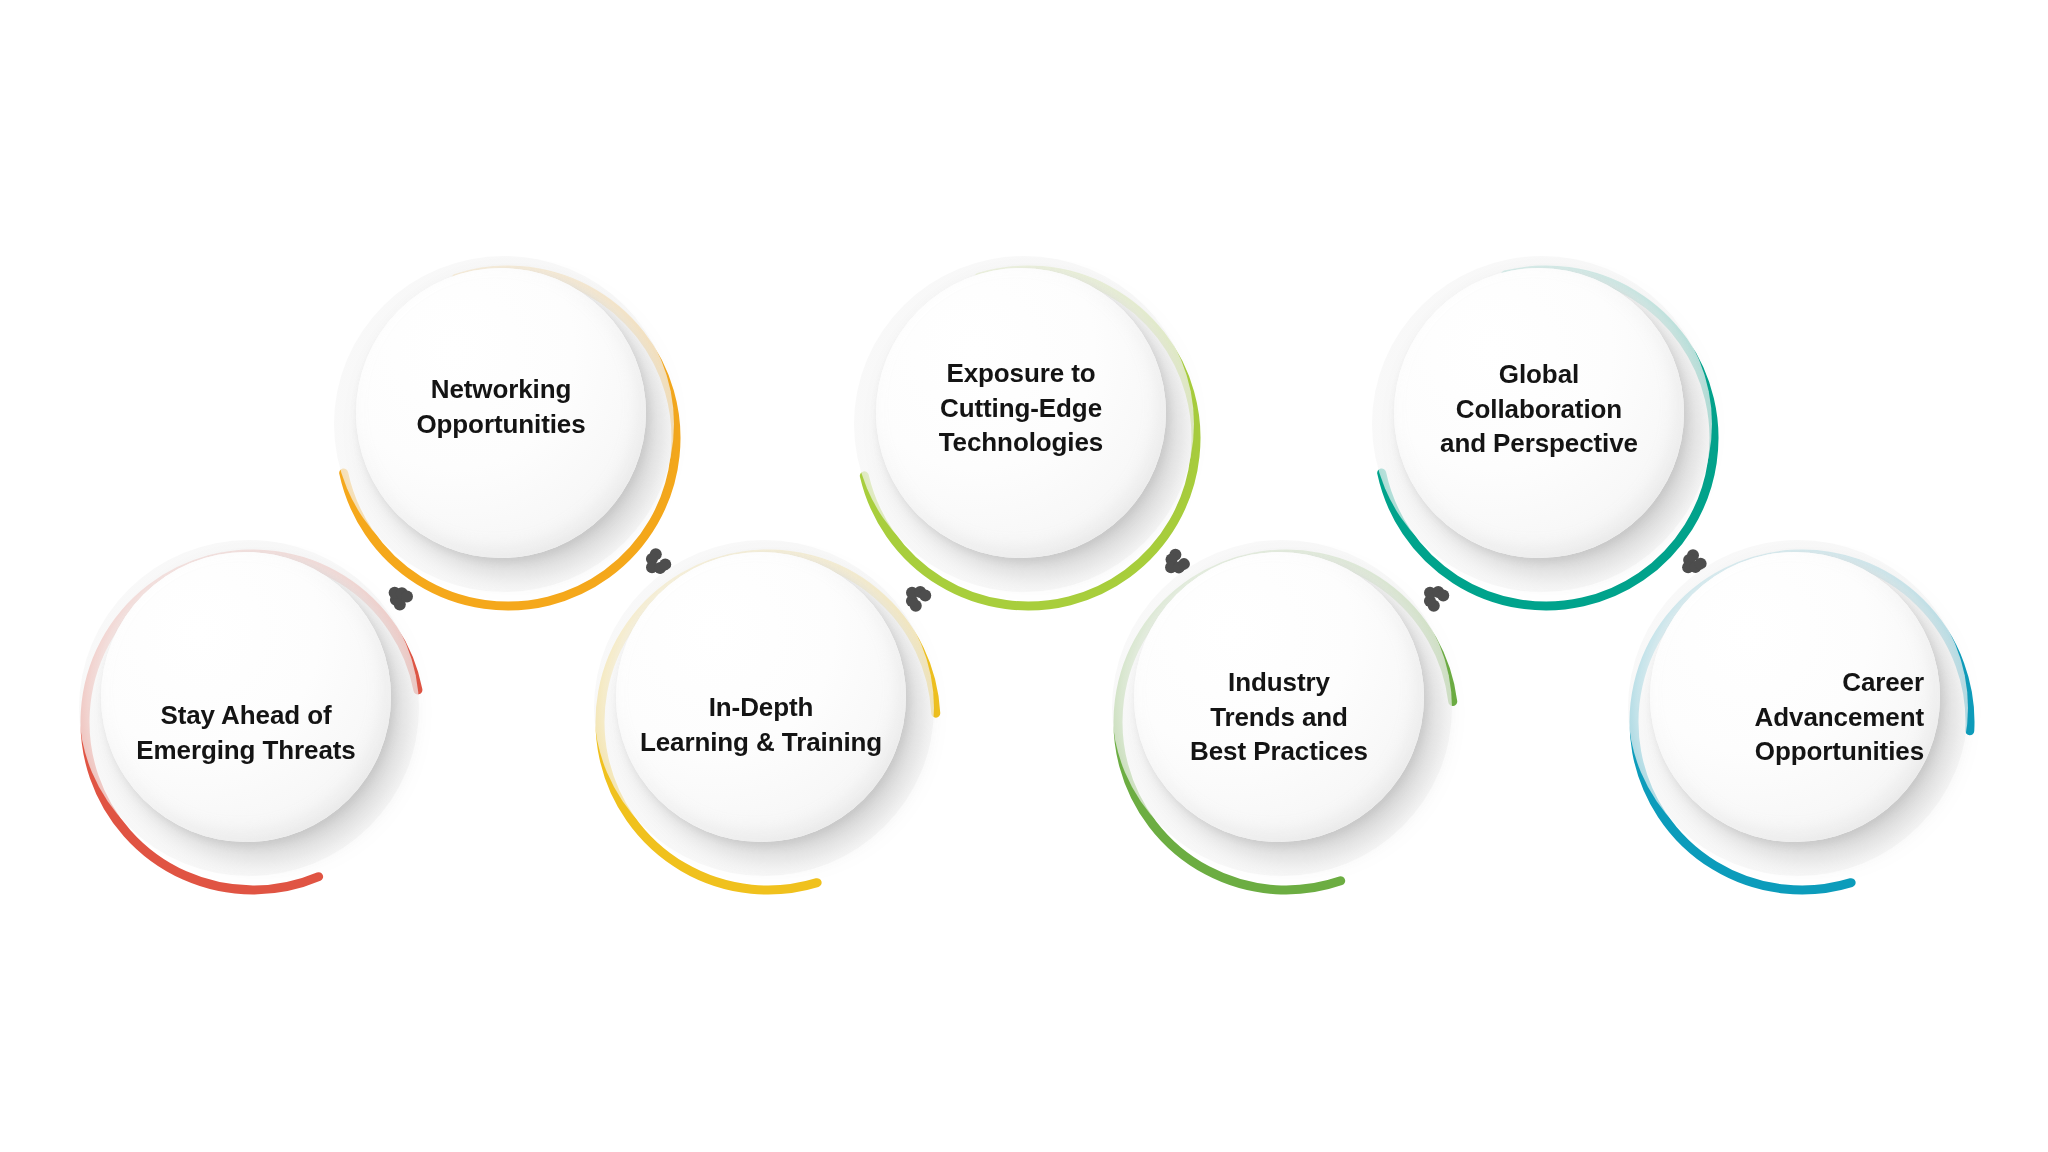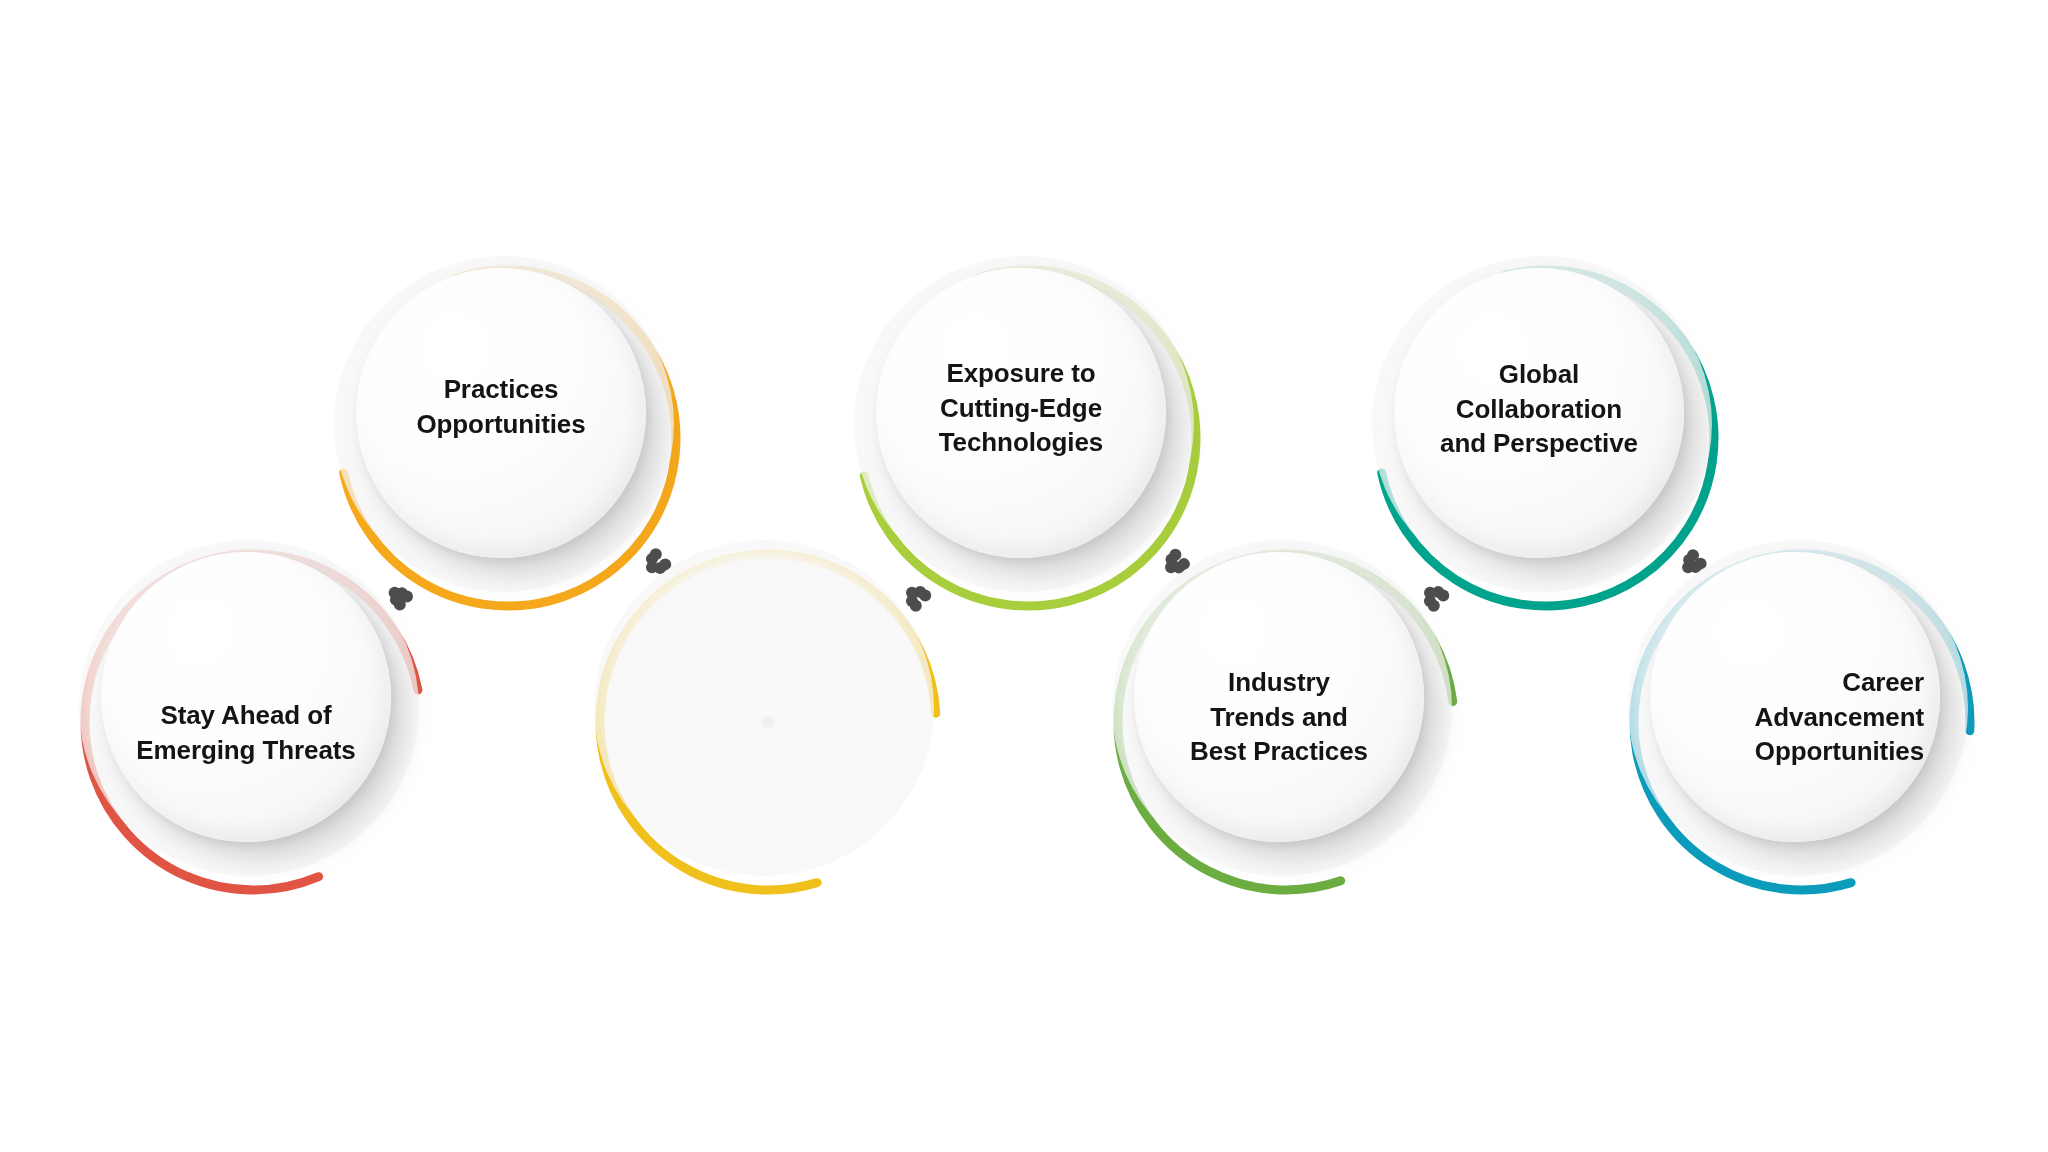--- a/index.html
+++ b/index.html
@@ -174,30 +174,34 @@
 Emerging Threats</div>
     </div>
   </div>
 
   <div class="node n1">
     <div class="halo"></div>
     <svg class="ring" viewBox="0 0 360 360">
         <path d="M 128.09 20.22 A 168 168 0 1 1 15.67 214.93" fill="none" stroke="#F5A81B" stroke-width="9" stroke-linecap="round"></path>
       </svg>
     <div class="disc">
-      <div class="label">Practices
+      <div class="label">Networking
 Opportunities</div>
     </div>
   </div>
 
   <div class="node n2">
     <div class="halo"></div>
     <svg class="ring" viewBox="0 0 360 360">
         <path d="M 229.12 340.66 A 168 168 0 1 1 347.77 171.21" fill="none" stroke="#F0C11D" stroke-width="9" stroke-linecap="round"></path>
       </svg>
+    <div class="disc">
+      <div class="label">In-Depth
+Learning &amp; Training</div>
+    </div>
   </div>
 
   <div class="node n3">
     <div class="halo"></div>
     <svg class="ring" viewBox="0 0 360 360">
         <path d="M 130.88 19.34 A 168 168 0 1 1 16.31 217.79" fill="none" stroke="#A8CE3C" stroke-width="9" stroke-linecap="round"></path>
       </svg>
     <div class="disc">
       <div class="label">Exposure to
 Cutting-Edge

